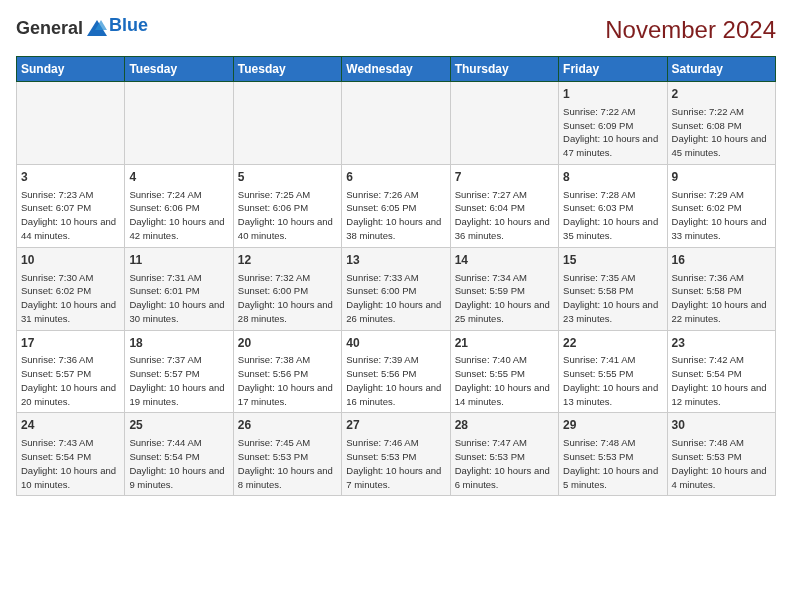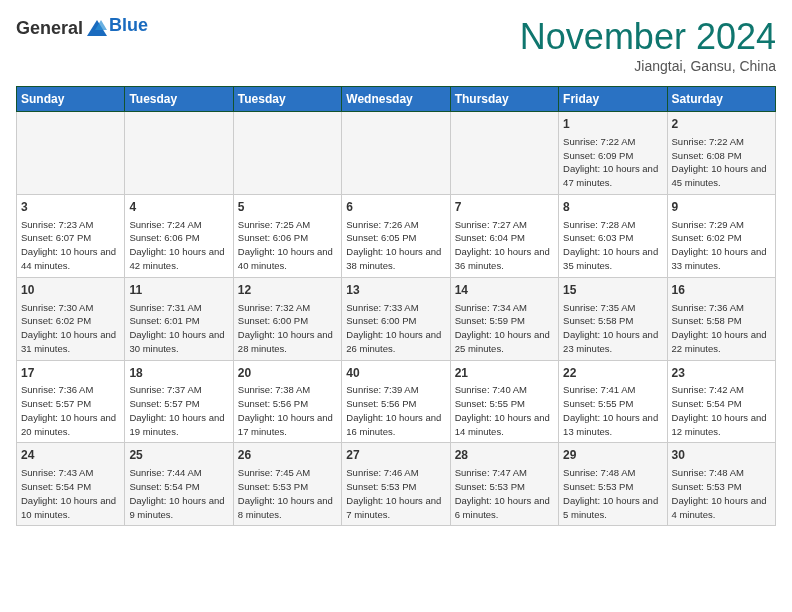--- a/index.html
+++ b/index.html
@@ -37,23 +37,23 @@
     }
     .logo-icon {
       width: 24px;
       height: 24px;
       margin-left: 2px;
     }
     .title-block {
       text-align: right;
     }
     .month-title {
-      font-size: 36px;
+      font-size: 24px;
       font-weight: normal;
-      color: #0f766e;
+      color: #7f1d1d;
     }
     .subtitle {
       font-size: 14px;
       color: #555;
     }
     .calendar {
       width: 100%;
       border-collapse: collapse;
       font-size: 10.5px;
     }
@@ -106,21 +106,20 @@
         <svg class="logo-icon" viewBox="0 0 24 24">
           <polygon points="12,4 22,20 2,20" fill="#1a6bbf"></polygon>
           <polygon points="16,4 22,14 10,14" fill="#2a8fd4" opacity="0.7"></polygon>
         </svg>
       </div>
       <span class="logo-blue">Blue</span>
     </div>
   </div>
   <div class="title-block">
     <div class="month-title">November 2024</div>
-    <div class="subtitle">Jiangtai, Gansu, China</div>
   </div>
 </div>
 
 <table class="calendar">
   <thead>
     <tr>
     <th>Sunday</th>
         <th>Tuesday</th>
         <th>Tuesday</th>
         <th>Wednesday</th>

